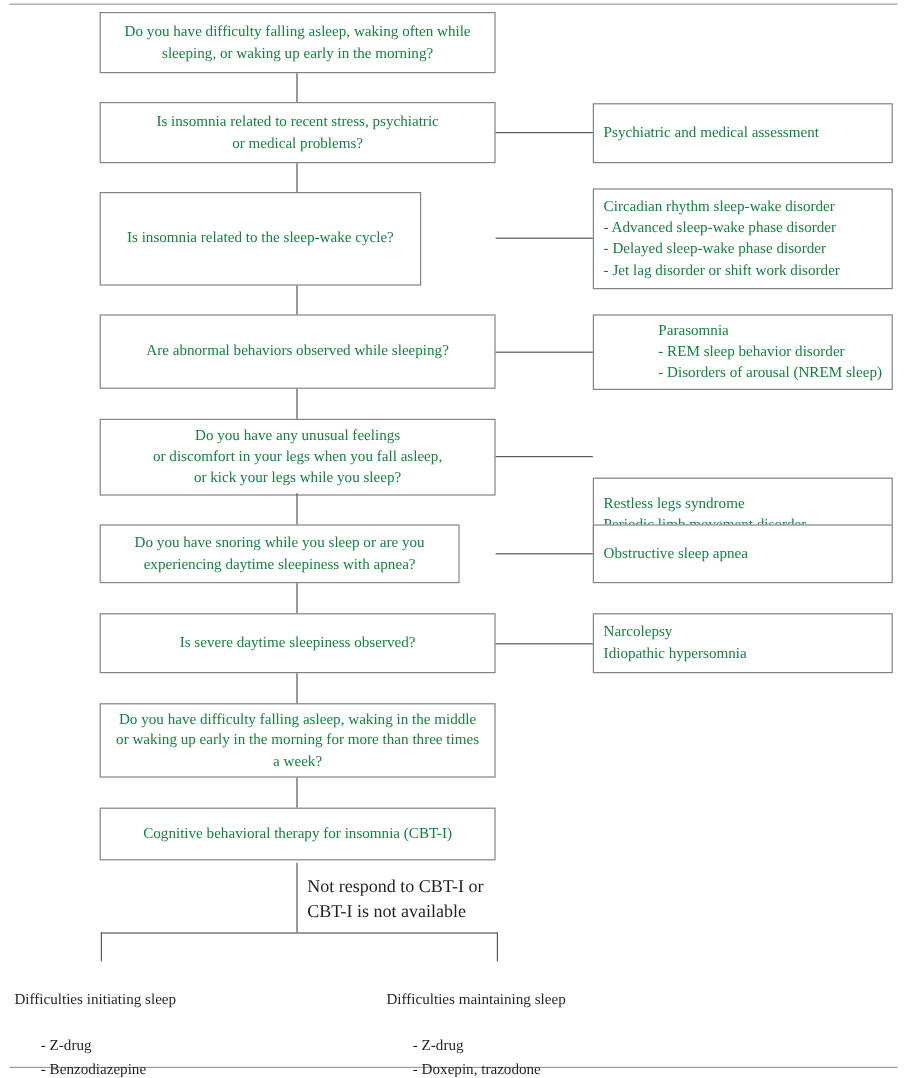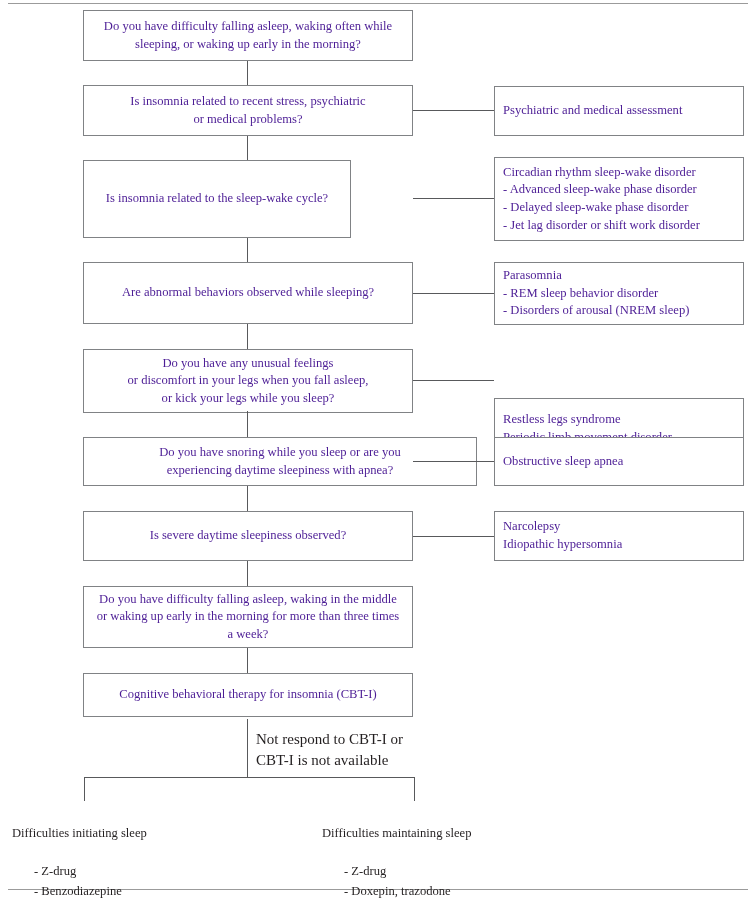--- a/index.html
+++ b/index.html
@@ -40,21 +40,21 @@
     background: #ffffff;
     display: flex;
     align-items: center;
     justify-content: center;
     padding: 4px 8px;
   }
   .box .txt {
     text-align: center;
     font-size: 12.6px;
     line-height: 1.38;
-    color: #4c1d95;
+    color: #15803d;
     white-space: pre-line;
   }
 
   .box.outcome {
     justify-content: flex-start;
   }
   .box.outcome .txt {
     text-align: left;
     font-size: 12.6px;
     line-height: 1.40;
@@ -115,21 +115,21 @@
   <div class="box" style="left:83px; top:262px; width:330px; height:62px;">
     <span class="txt">Are abnormal behaviors observed while sleeping?</span>
   </div>
 
   <div class="box" style="left:83px; top:349px; width:330px; height:64px;">
     <span class="txt">Do you have any unusual feelings
 or discomfort in your legs when you fall asleep,
 or kick your legs while you sleep?</span>
   </div>
 
-  <div class="box" style="left:83px; top:437px; width:394px; height:49px;">
+  <div class="box" style="left:83px; top:437px; width:300px; height:49px;">
     <span class="txt">Do you have snoring while you sleep or are you
 experiencing daytime sleepiness with apnea?</span>
   </div>
 
   <div class="box" style="left:83px; top:511px; width:330px; height:50px;">
     <span class="txt">Is severe daytime sleepiness observed?</span>
   </div>
 
   <div class="box" style="left:83px; top:586px; width:330px; height:62px;">
     <span class="txt">Do you have difficulty falling asleep, waking in the middle
@@ -145,21 +145,21 @@
     <span class="txt">Psychiatric and medical assessment</span>
   </div>
 
   <div class="box outcome" style="left:494px; top:157px; width:250px; height:84px;">
     <span class="txt">Circadian rhythm sleep-wake disorder
     - Advanced sleep-wake phase disorder
     - Delayed sleep-wake phase disorder
     - Jet lag disorder or shift work disorder</span>
   </div>
 
-  <div class="box outcome" style="left:494px; top:262px; width:250px; height:63px;">
+  <div class="box outcome" style="left:494px; top:262px; width:250px; height:63px;justify-content:flex-end;">
     <span class="txt">Parasomnia
     - REM sleep behavior disorder
     - Disorders of arousal (NREM sleep)</span>
   </div>
 
   <div class="box outcome" style="left:494px; top:350px; width:250px; height:62px;margin-top:48px;">
     <span class="txt">Restless legs syndrome
 Periodic limb movement disorder</span>
   </div>
 

